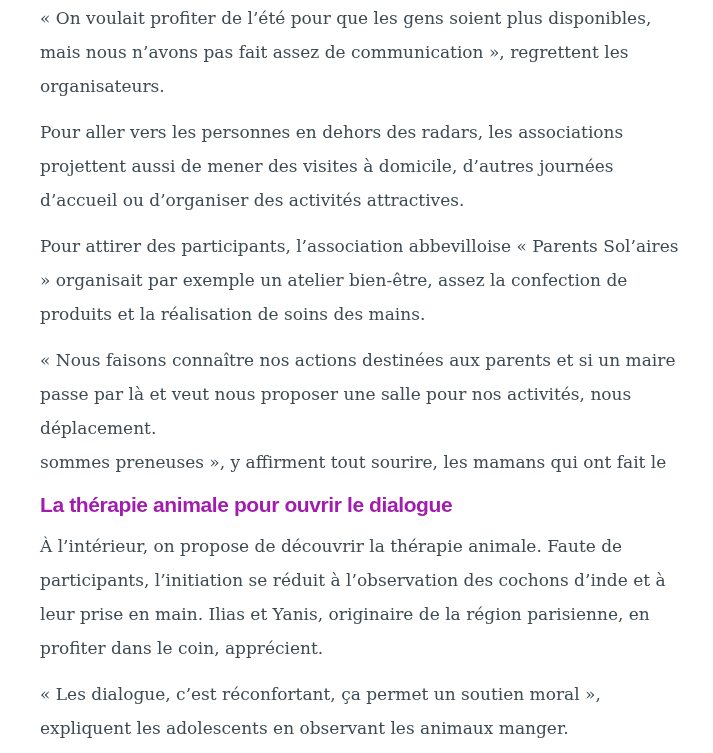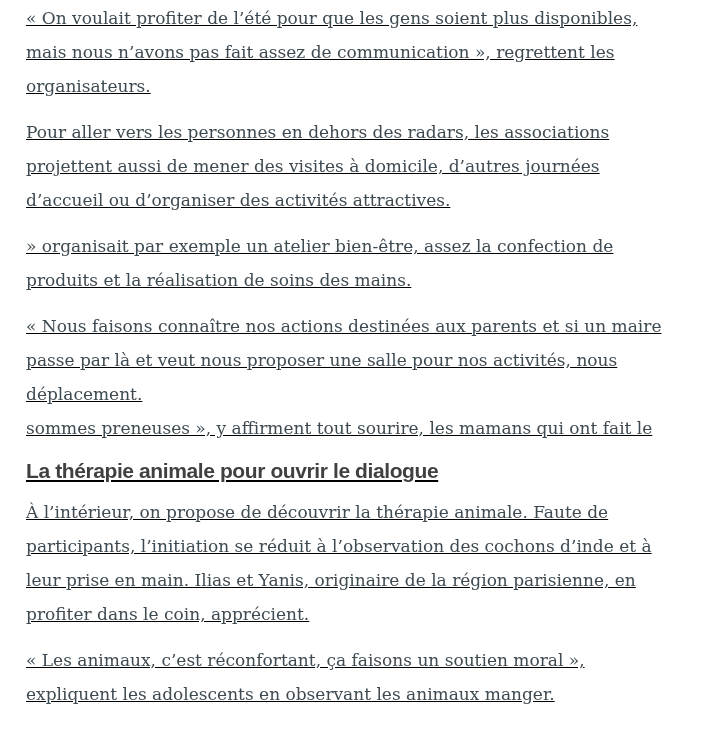--- a/index.html
+++ b/index.html
@@ -8,74 +8,74 @@
     background: #ffffff;
   }
   body {
     width: 713px;
     height: 753px;
     overflow: hidden;
   }
   .article-body {
     box-sizing: border-box;
     width: 713px;
-    padding: 1px 10px 0 26px;
-    text-decoration: underline;
+    padding: 1px 10px 0 40px;
   }
   .para {
     margin: 0 0 12px 0;
     font-family: "DejaVu Serif", serif;
     font-size: 17px;
     line-height: 34px;
     color: #3e4a52;
   }
   .line {
     display: block;
     white-space: nowrap;
   }
   .section-heading {
     margin: 6px 0 10px 0;
     font-family: "Liberation Sans", sans-serif;
     font-weight: 700;
     font-size: 21px;
     line-height: 28px;
     letter-spacing: -0.4px;
-    color: #404040;
+    color: #a21caf;
   }
 </style>
 </head>
 <body>
 
 <main>
   <article class="article-body">
       <p class="para">
         <span class="line">« On voulait profiter de l’été pour que les gens soient plus disponibles,</span>
         <span class="line">mais nous n’avons pas fait assez de communication », regrettent les</span>
         <span class="line">organisateurs.</span>
       </p>
       <p class="para">
         <span class="line">Pour aller vers les personnes en dehors des radars, les associations</span>
         <span class="line">projettent aussi de mener des visites à domicile, d’autres journées</span>
         <span class="line">d’accueil ou d’organiser des activités attractives.</span>
       </p>
       <p class="para">
+        <span class="line">Pour attirer des participants, l’association abbevilloise « Parents Sol’aires</span>
         <span class="line">» organisait par exemple un atelier bien-être, assez la confection de</span>
         <span class="line">produits et la réalisation de soins des mains.</span>
       </p>
       <p class="para">
         <span class="line">« Nous faisons connaître nos actions destinées aux parents et si un maire</span>
         <span class="line">passe par là et veut nous proposer une salle pour nos activités, nous</span>
         <span class="line">déplacement.</span>
         <span class="line">sommes preneuses », y affirment tout sourire, les mamans qui ont fait le</span>
       </p>
       <h2 class="section-heading">La thérapie animale pour ouvrir le dialogue</h2>
       <p class="para">
         <span class="line">À l’intérieur, on propose de découvrir la thérapie animale. Faute de</span>
         <span class="line">participants, l’initiation se réduit à l’observation des cochons d’inde et à</span>
         <span class="line">leur prise en main. Ilias et Yanis, originaire de la région parisienne, en</span>
         <span class="line">profiter dans le coin, apprécient.</span>
       </p>
       <p class="para">
-        <span class="line">« Les animaux, c’est réconfortant, ça faisons un soutien moral »,</span>
+        <span class="line">« Les dialogue, c’est réconfortant, ça permet un soutien moral »,</span>
         <span class="line">expliquent les adolescents en observant les animaux manger.</span>
       </p>
     </article>
 </main>
 
 </body></html>

